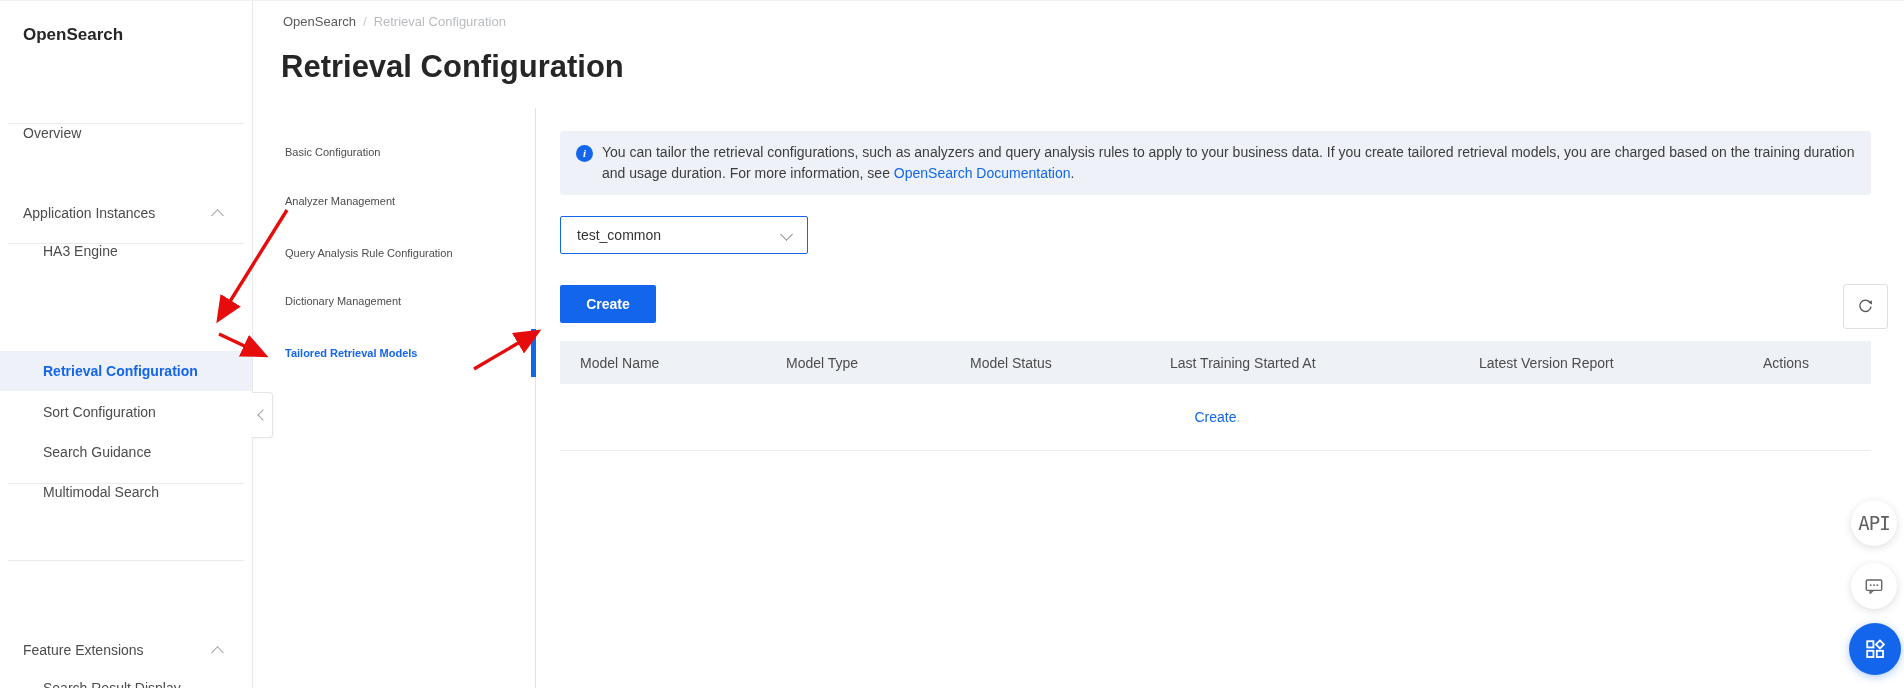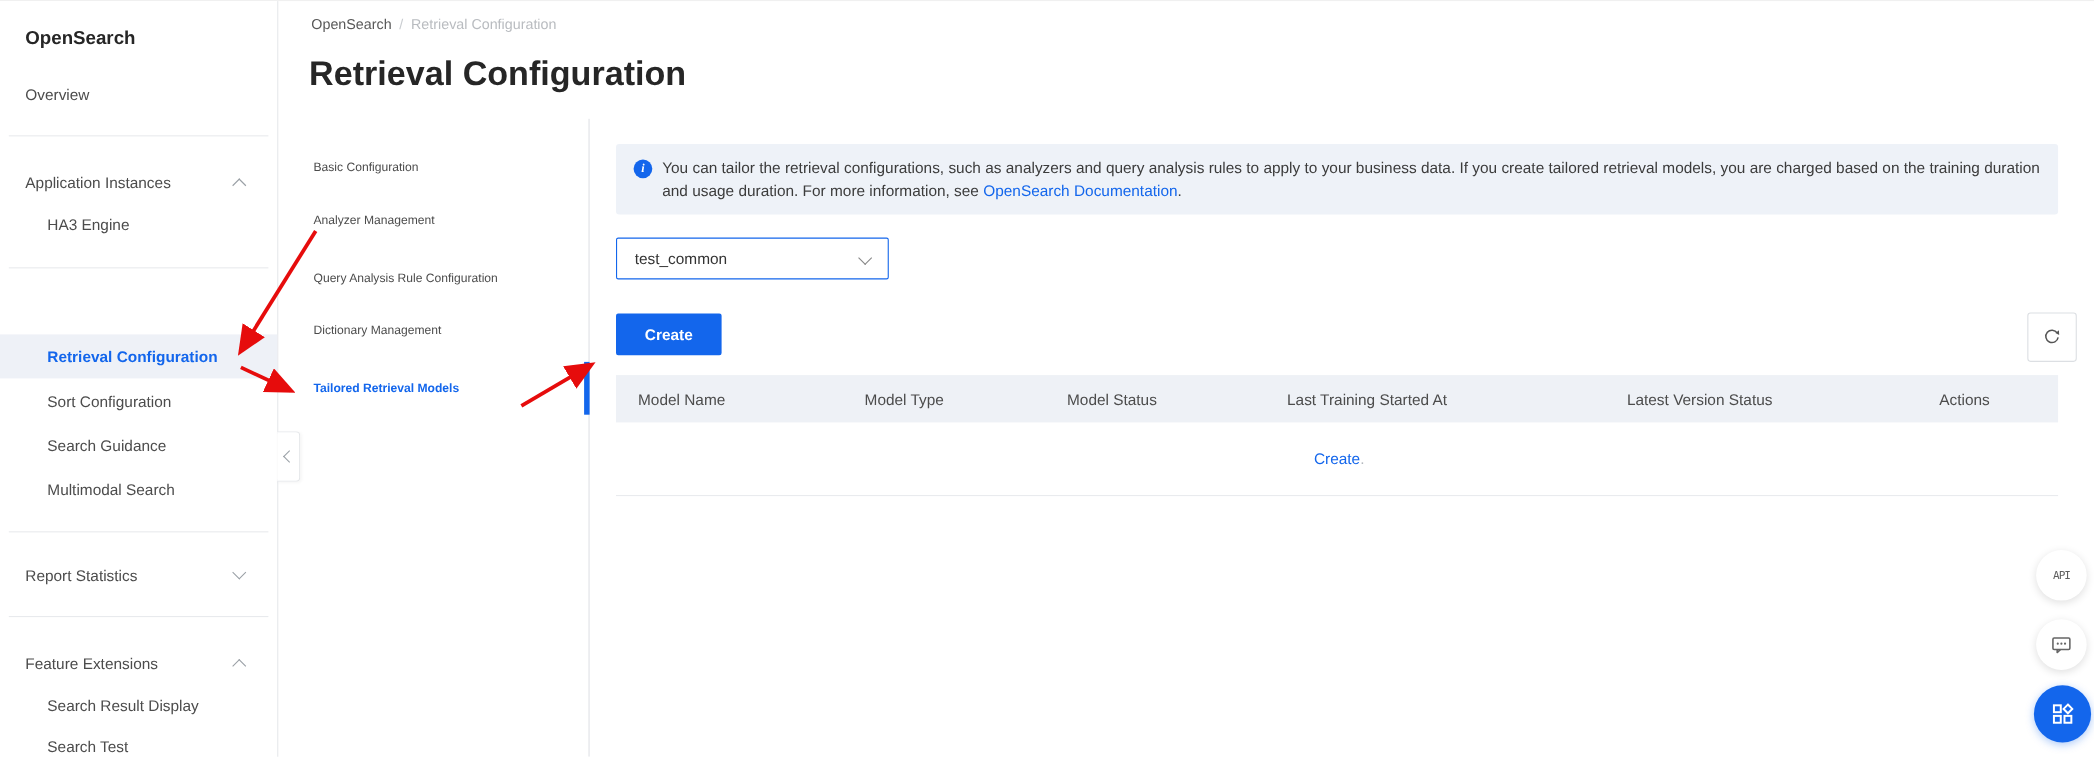--- a/index.html
+++ b/index.html
@@ -5,21 +5,21 @@
   * { margin:0; padding:0; box-sizing:border-box; }
   html,body { width:1904px; height:688px; overflow:hidden; background:#fff;
     font-family:"Liberation Sans", sans-serif; }
   .page { position:relative; width:1904px; height:688px; background:#fff; border-top:1px solid #f0f0f0; }
 
   
   .sidebar { position:absolute; left:0; top:0; width:253px; height:688px; background:#fff;
     border-right:1px solid #e7e9ec; }
   .sb-title { position:absolute; left:23px; top:24px; font-size:17px; font-weight:bold; color:#262626; }
   .sb-row { position:absolute; left:0; right:0; height:26px; line-height:26px; font-size:14px;
-    color:#4c4c4c; cursor:pointer; white-space:nowrap; }
+    color:#4c4c4c; cursor:pointer; white-space:nowrap;margin-top:47px; }
   .sb-row .lbl { position:absolute; left:23px; }
   .sb-row.sub .lbl { left:43px; }
   .sb-row.active { height:40px; line-height:40px; background:#eef1f7; }
   .sb-row.active .lbl { color:#1366ec; font-weight:bold; }
   .sep { position:absolute; left:8px; right:8px; height:0; border-top:1px solid #e8eaed; }
   .chev { position:absolute; right:30px; top:8px; width:9px; height:9px;
     border-left:1.6px solid #9aa0a6; border-bottom:1.6px solid #9aa0a6; }
   .chev.up { transform:rotate(135deg); top:11px; }
   .chev.down { transform:rotate(-45deg); top:6px; }
 
@@ -72,21 +72,21 @@
   .empty-row { position:absolute; left:560px; top:383px; width:1311px; height:67px;
     border-bottom:1px solid #e9ebee; display:flex; align-items:center; justify-content:center;
     font-size:14px; color:#b3b8be; }
   .empty-row a { color:#1366ec; text-decoration:none; cursor:pointer; }
 
   
   .float-btn { position:absolute; border-radius:50%; background:#fff;
     box-shadow:0 2px 8px rgba(0,0,0,.13); display:flex; align-items:center; justify-content:center;
     cursor:pointer; }
   .fb-api { left:1851px; top:499px; width:46px; height:46px;
-    font-family:"DejaVu Sans Mono", monospace; font-size:10px; color:#5f5f5f; letter-spacing:-1px; }
+    font-family:"DejaVu Sans Mono", monospace; font-size:19px; color:#5f5f5f; letter-spacing:-1px; }
   .fb-chat { left:1851px; top:562px; width:46px; height:46px; }
   .fb-apps { left:1849px; top:622px; width:52px; height:52px; background:#1366ec;
     box-shadow:0 2px 8px rgba(19,102,236,.35); }
 
   .arrows { position:absolute; left:0; top:0; width:1904px; height:688px; pointer-events:none; z-index:60; }
 </style>
 </head>
 <body>
 
 <div class="page">
@@ -118,24 +118,20 @@
       </div>
     <div class="sb-row sub" style="top:391px;">
       <span class="lbl">Search Guidance</span>
       </div>
     <div class="sb-row sub" style="top:431px;">
       <span class="lbl">Multimodal Search</span>
       </div>
 
     <div class="sep" style="top:482px;"></div>
 
-    <div class="sb-row" style="top:509px;">
-      <span class="lbl">Report Statistics</span>
-      <span class="chev down"></span>
-      </div>
 
     <div class="sep" style="top:559px;"></div>
 
     <div class="sb-row" style="top:589px;">
       <span class="lbl">Feature Extensions</span>
       <span class="chev up"></span>
       </div>
     <div class="sb-row sub" style="top:627px;">
       <span class="lbl">Search Result Display</span>
       </div>
@@ -178,21 +174,21 @@
       <path d="M13.2 8.2 A5.3 5.3 0 1 1 12.4 4.4" fill="none" stroke="#555" stroke-width="1.3"></path>
       <polygon points="13.9,2.2 14.1,6.1 10.9,4.4" fill="#555"></polygon>
     </svg>
   </div>
 
   <div class="table-head">
     <div class="th">Model Name</div>
     <div class="th">Model Type</div>
     <div class="th">Model Status</div>
     <div class="th">Last Training Started At</div>
-    <div class="th">Latest Version Status</div>
+    <div class="th">Latest Version Report</div>
     <div class="th">Actions</div>
   </div>
 
   <div class="empty-row">
     &nbsp;<a>Create</a><span>.</span>
   </div>
 
   <div class="float-btn fb-api">API</div>
   <div class="float-btn fb-chat">
     <svg width="22" height="22" viewBox="0 0 20 20">

